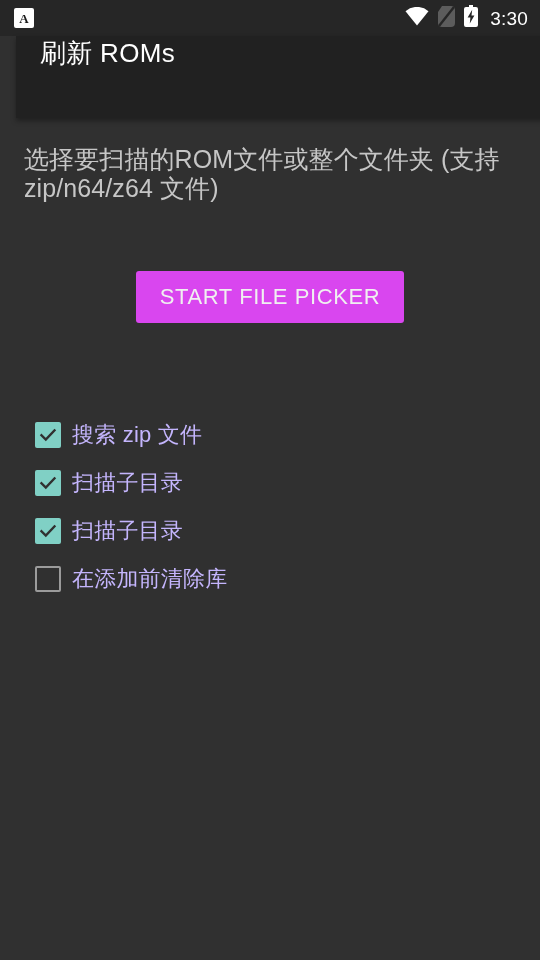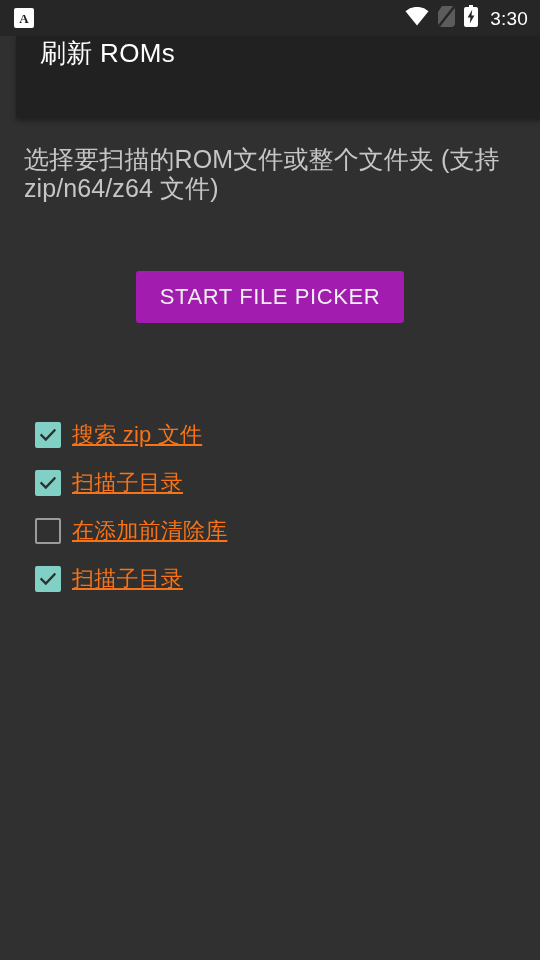--- a/index.html
+++ b/index.html
@@ -119,21 +119,21 @@
   .picker-button-wrap {
     position: absolute;
     top: 153px;
     left: 0;
     width: 540px;
     display: flex;
     justify-content: center;
   }
 
   .picker-button {
-    background: #a21caf;
+    background: #d946ef;
     color: #f0f0f0;
     border: none;
     border-radius: 3px;
     font-family: inherit;
     font-size: 22px;
     letter-spacing: 0.6px;
     padding: 0 24px;
     height: 52px;
     min-width: 253px;
     cursor: pointer;
@@ -173,26 +173,25 @@
   }
 
   .checkbox.unchecked {
     background: transparent;
     border: 2px solid #9b9b9b;
   }
 
   .checkbox .tick { display: block; }
 
   .option-label {
-    color: #f97316;
+    color: #c4b5fd;
     font-size: 22px;
     letter-spacing: 0.2px;
     padding-left: 11px;
     white-space: nowrap;
-    text-decoration: underline;
   }
 </style>
 </head>
 <body>
 
 <div id="screen">
 
   <div class="status-bar">
 
     <div class="status-left">
@@ -251,28 +250,28 @@
       <div class="option-row">
         <span class="checkbox checked">
           <svg class="tick" width="20" height="20" viewBox="0 0 20 20">
             <path d="M3.5 10.3 L7.8 14.6 L16.5 5.4" fill="none" stroke="#303030" stroke-width="2.4" stroke-linecap="square" stroke-linejoin="miter"></path>
           </svg>
         </span>
         <span class="option-label">扫描子目录</span>
       </div>
 
       <div class="option-row">
-        <span class="checkbox unchecked"></span>
-        <span class="option-label">在添加前清除库</span>
-      </div>
-
-      <div class="option-row">
         <span class="checkbox checked">
           <svg class="tick" width="20" height="20" viewBox="0 0 20 20">
             <path d="M3.5 10.3 L7.8 14.6 L16.5 5.4" fill="none" stroke="#303030" stroke-width="2.4" stroke-linecap="square" stroke-linejoin="miter"></path>
           </svg>
         </span>
         <span class="option-label">扫描子目录</span>
       </div>
 
+      <div class="option-row">
+        <span class="checkbox unchecked"></span>
+        <span class="option-label">在添加前清除库</span>
+      </div>
+
     </div>
   </div>
 </div>
 
 </body></html>

